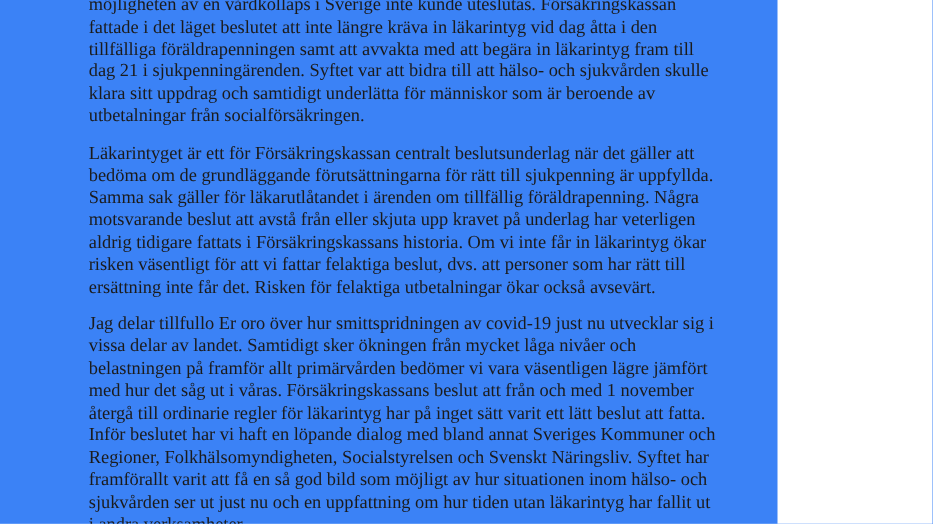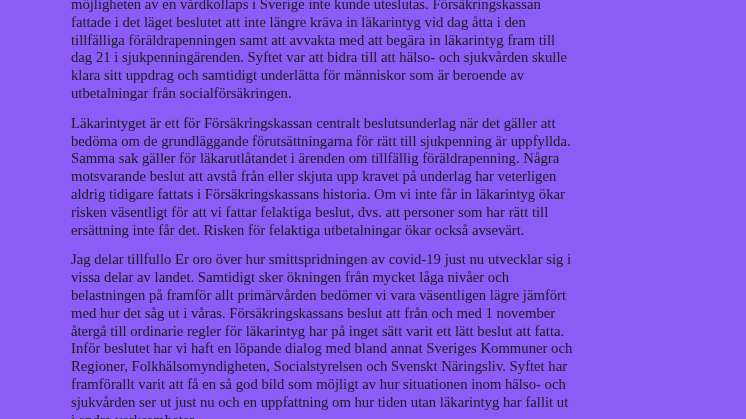--- a/index.html
+++ b/index.html
@@ -10,23 +10,23 @@
     width: 746px;
     height: 419px;
     overflow: hidden;
     background: #ffffff;
     position: relative;
   }
   .page {
     position: absolute;
     left: 0;
     top: 0;
-    width: 746px;
+    width: 622px;
     height: 419px;
-    background: #8b5cf6;
+    background: #3b82f6;
     overflow: hidden;
   }
   .text-block {
     position: absolute;
     left: 71px;
     top: -4px;
     width: 662px;
     font-family: "Liberation Serif", "DejaVu Serif", serif;
     font-size: 14.7px;
     line-height: 17.8px;

